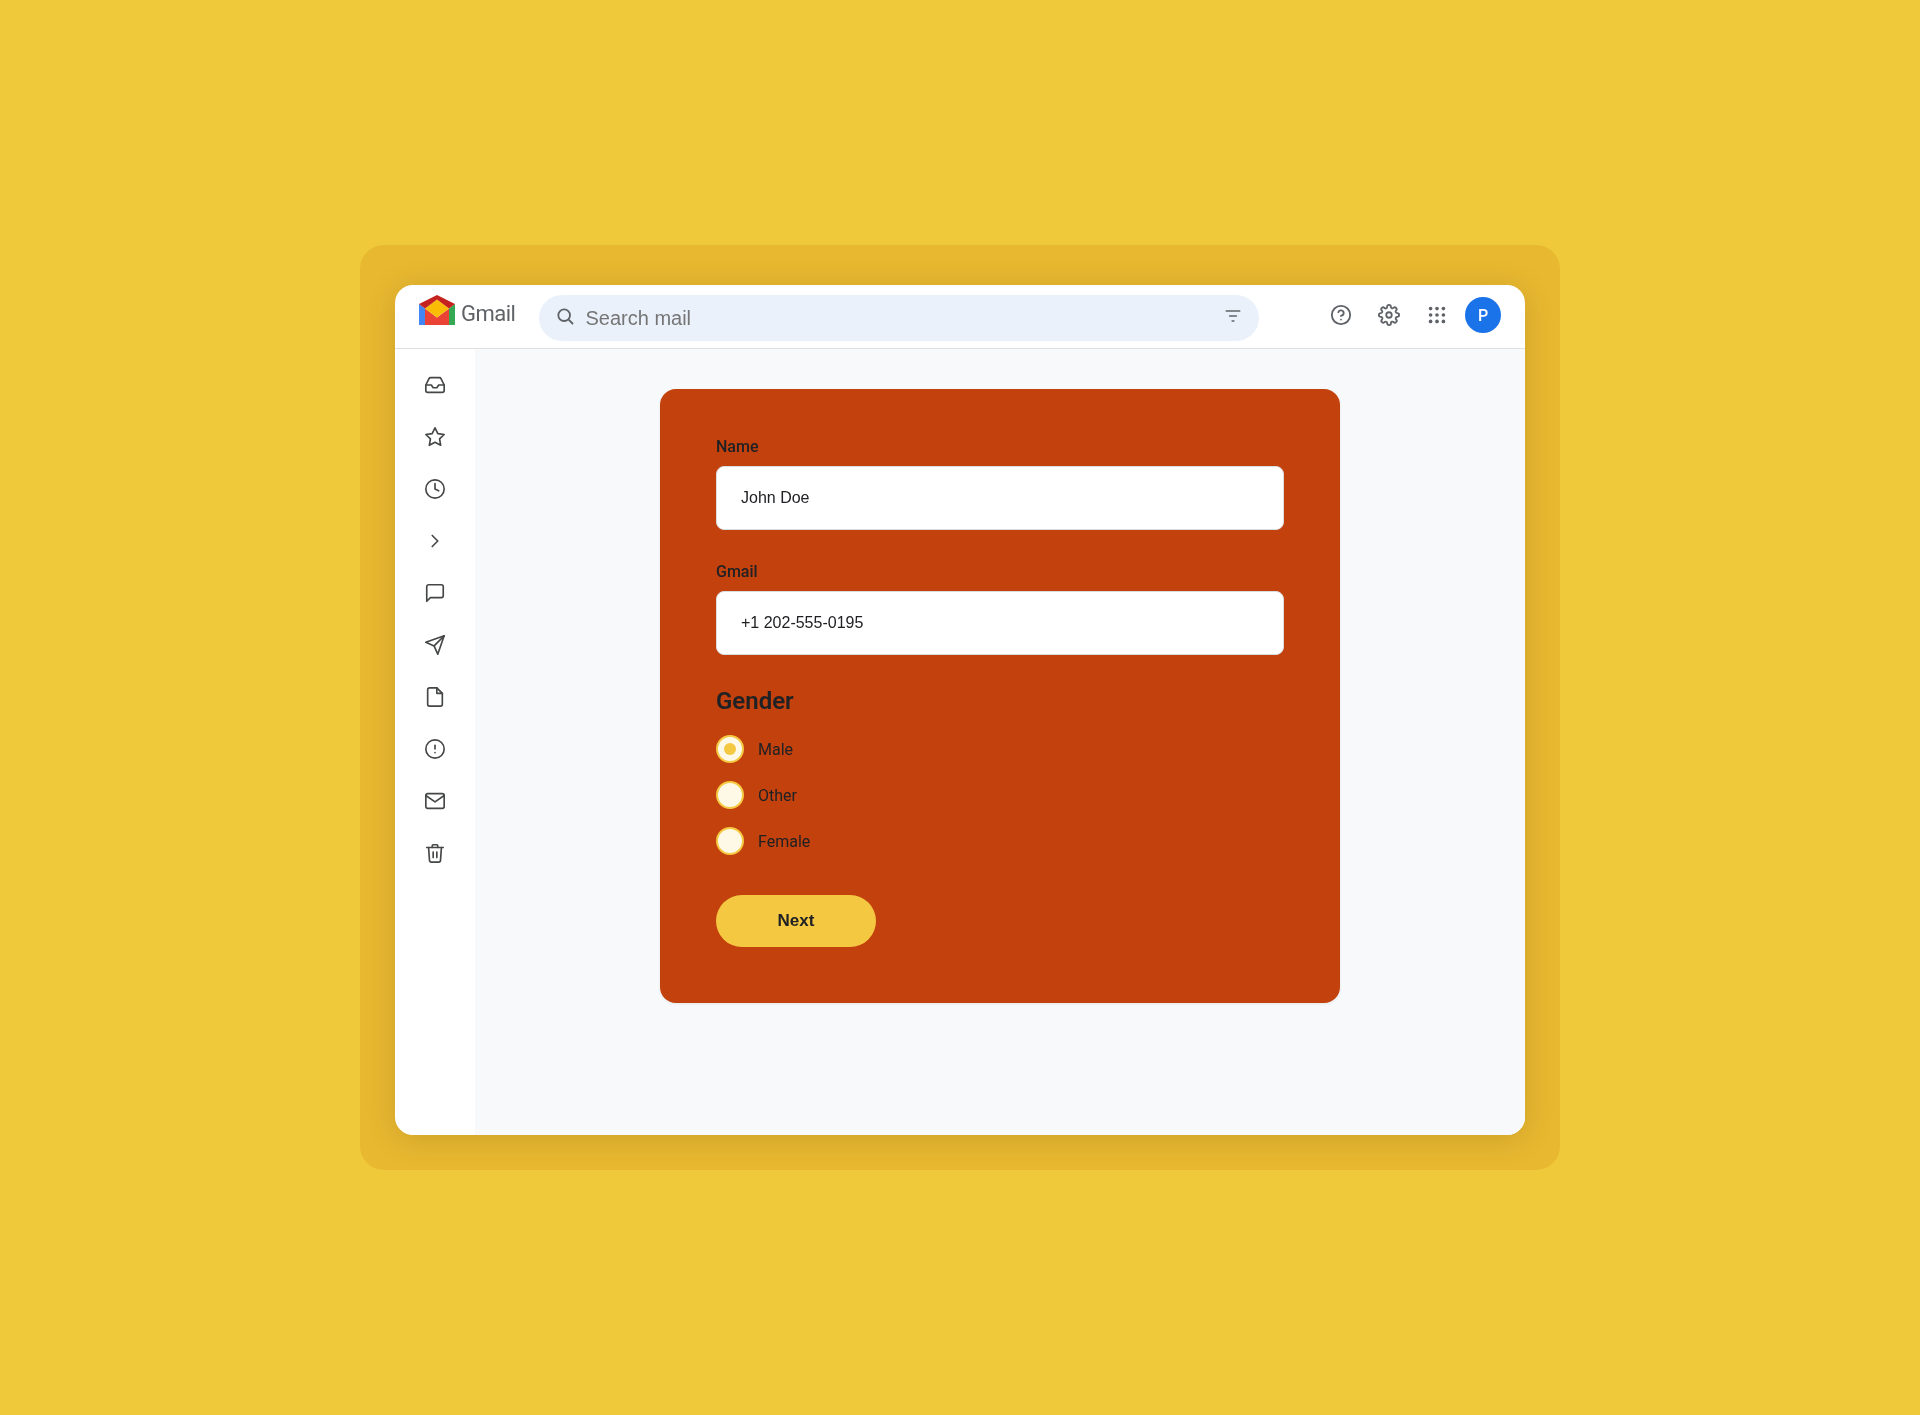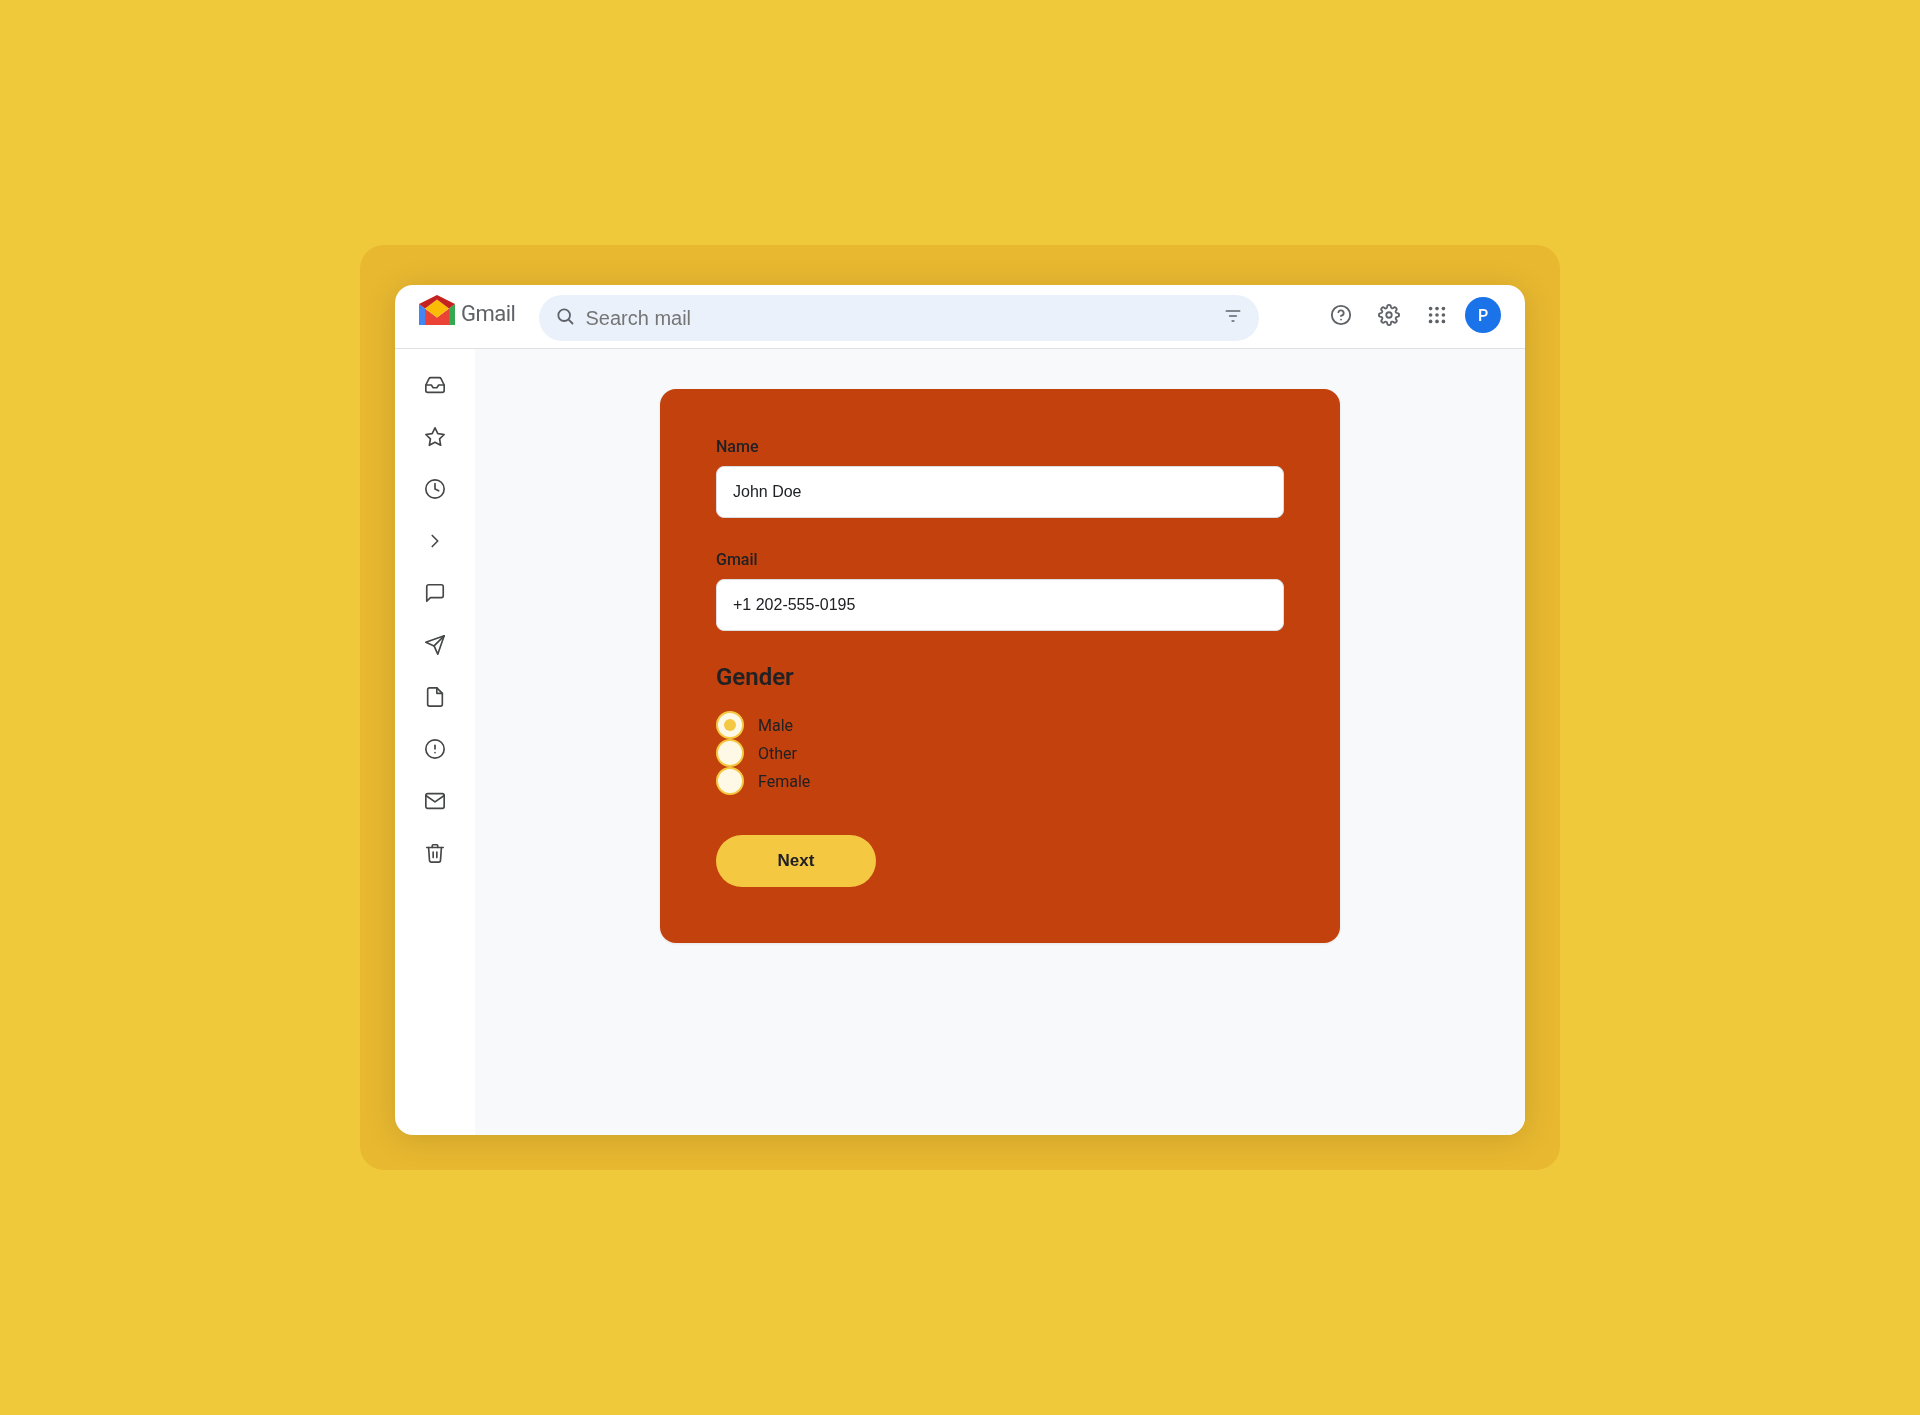--- a/index.html
+++ b/index.html
@@ -181,24 +181,24 @@
     .form-label {
       font-size: 16px;
       font-weight: 500;
       color: #202124;
       margin-bottom: 10px;
       display: block;
     }
 
     .form-input {
       width: 100%;
-      height: 52px;
+      height: 64px;
       border: 1.5px solid #dadce0;
       border-radius: 8px;
-      padding: 0 16px;
+      padding: 0 24px;
       font-size: 16px;
       color: #202124;
       outline: none;
       transition: border-color 0.2s;
     }
 
     .gender-section {
       margin-bottom: 40px;
     }
 
@@ -206,20 +206,21 @@
       font-size: 24px;
       font-weight: 600;
       color: #202124;
       margin-bottom: 20px;
       display: block;
     }
 
     .radio-group {
       display: flex;
       flex-direction: column;
+      gap: 18px;
       margin-top: 12px;
     }
 
     .radio-item {
       display: flex;
       align-items: center;
       gap: 14px;
       cursor: pointer;
     }
 

